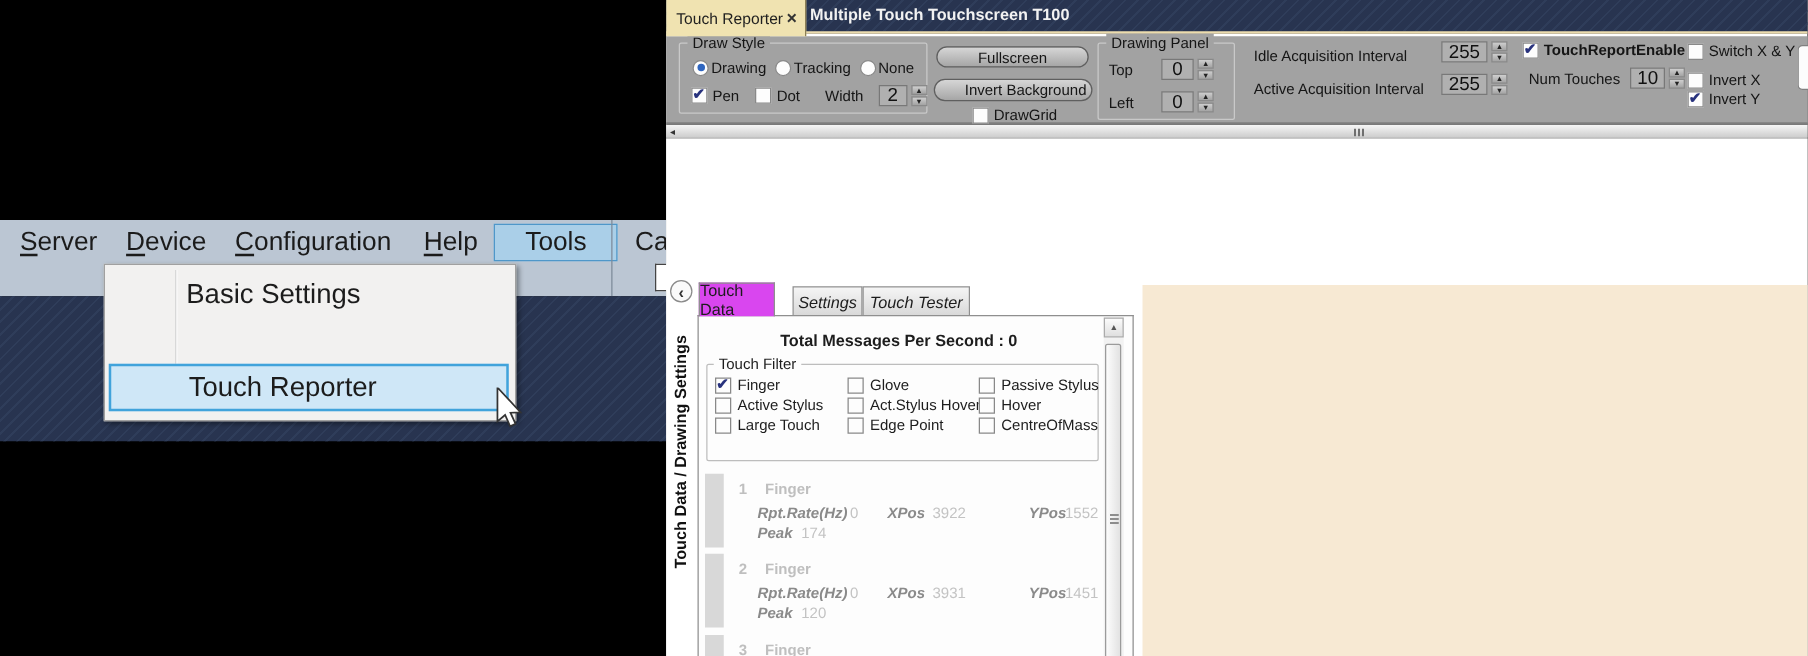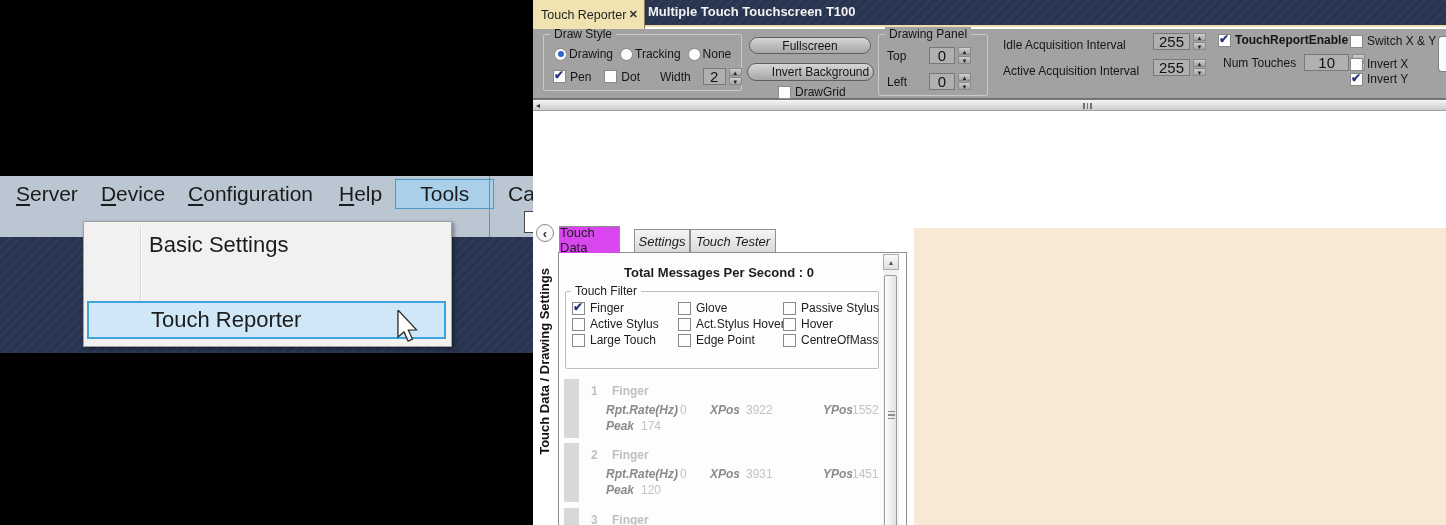--- a/index.html
+++ b/index.html
@@ -16,21 +16,21 @@
   .menu-item.hl { background:#aacfe8; border:1px solid #4f97c9; padding:2px 24px; }
   #menubar-divider { position:absolute; left:489px; top:0; width:1px; height:61px; background:#7d8a99; }
   #ca-item { position:absolute; left:497px; top:3px; }
   #ca-input { position:absolute; left:524px; top:35px; width:12px; height:22px;
               background:#fff; border:1px solid #444; border-right:none; }
   #navy-band { position:absolute; left:0; top:237px; width:533px; height:116px;
                background:#283450;
                background-image:repeating-linear-gradient(135deg,#2f3d5a 0 1.5px,rgba(0,0,0,0) 1.5px 7px); }
 
   
-  #dropdown { position:absolute; left:83px; top:221px; width:369px; height:126px;
+  #dropdown { position:absolute; left:83px; top:211px; width:330px; height:126px;
               background:#f2f1f0; border:1px solid #a0a0a0;
               box-shadow:2px 2px 4px rgba(0,0,0,0.4); z-index:5; }
   #dropdown .gutter { position:absolute; left:56px; top:4px; bottom:8px; width:1px;
                       background:#d8d8d8; box-shadow:1px 0 0 #fbfbfb; }
   .dd-item { position:absolute; left:1px; right:1px; height:38px; line-height:38px;
              font-size:22px; color:#1c1c1c; padding-left:64px; }
   .dd-item.hl { left:3px; right:5px; background:#cfe7f7; border:2px solid #41a3db;
                 line-height:34px; padding-left:62px; }
 
   #cursor { position:absolute; left:396px; top:310px; z-index:9; }
@@ -261,21 +261,21 @@
       </span>
     </span>
 
     <div class="ctl abs" style="left:685px; top:4px;">
       <span class="cb checked"></span>
       <span class="bold">TouchReportEnable</span>
     </div>
     <div class="ctl abs" style="left:690px; top:25px;">
       <span>Num Touches</span>
       <span class="spin" style="margin-left:4px">
-        <span class="val" style="width:45px">10</span>
+        <span class="val" style="width:28px">10</span>
         <span class="btns">
           <span>▲</span>
           <span>▼</span>
         </span>
       </span>
     </div>
 
     <div class="ctl abs" style="left:817px; top:5px;">
       <span class="cb"></span>
       <span>Switch X &amp; Y</span>

